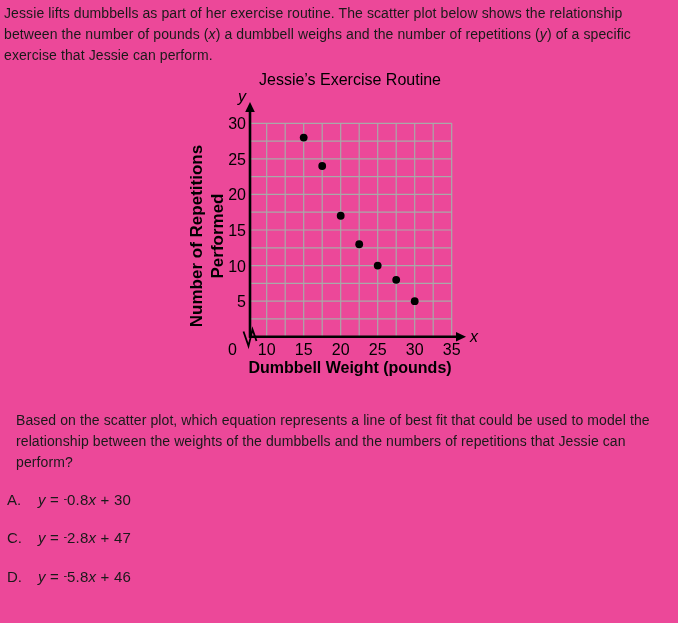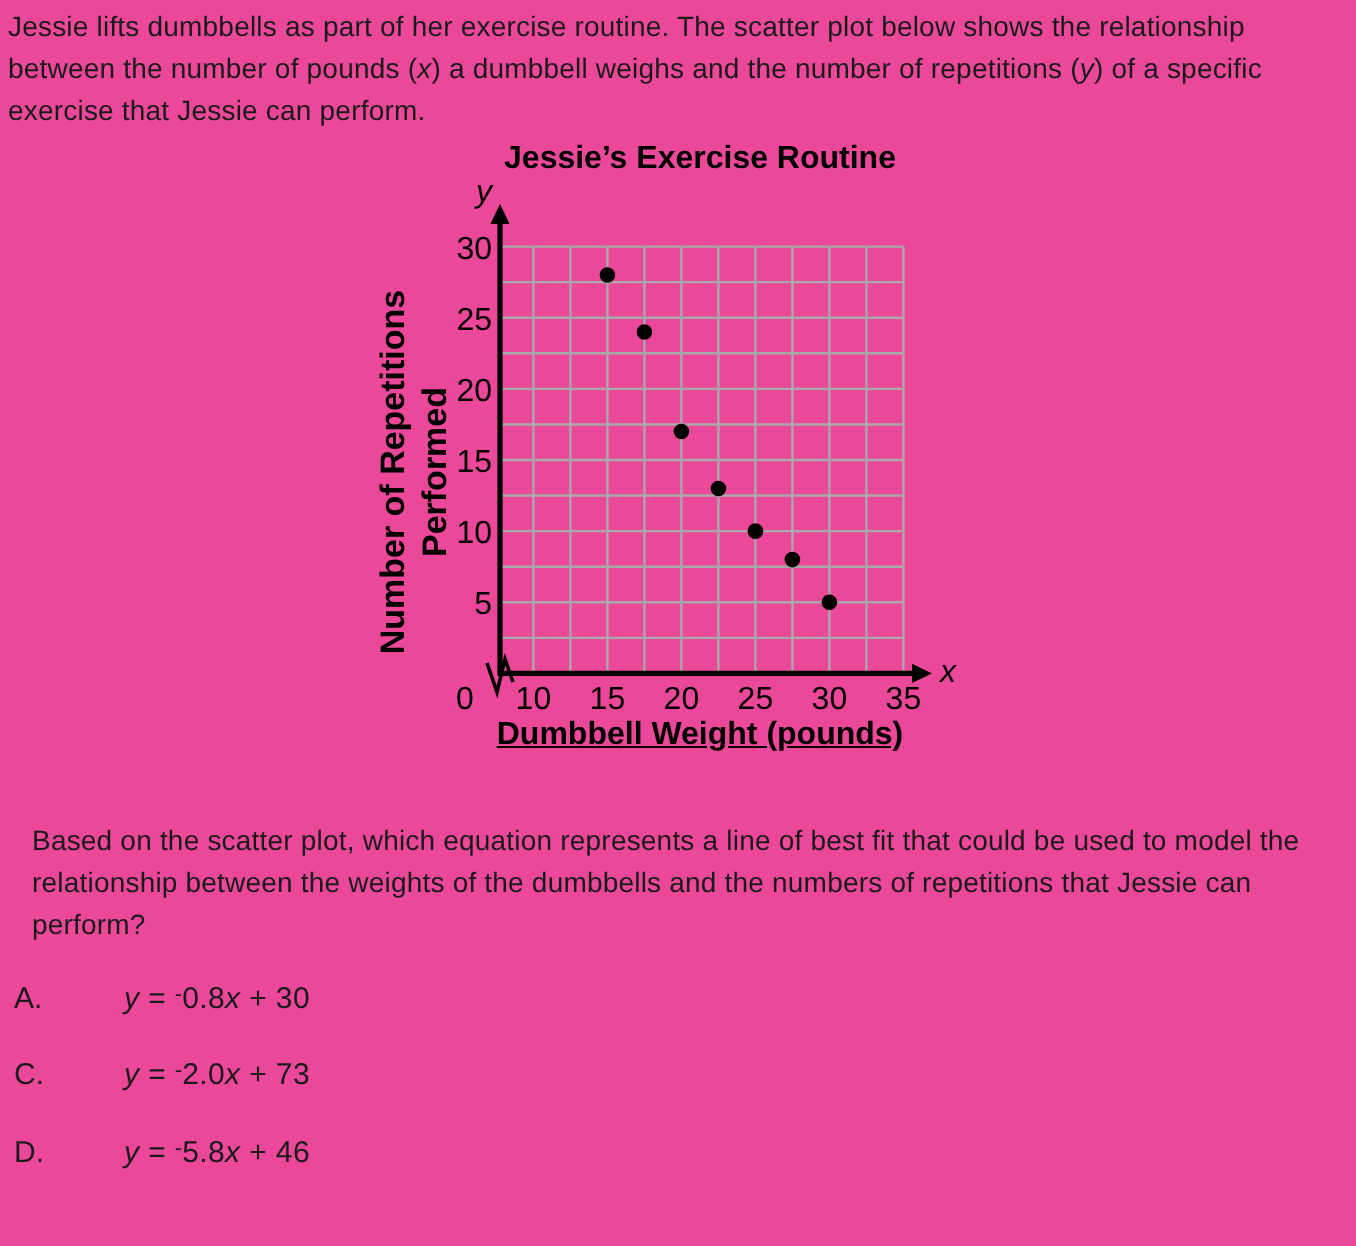--- a/index.html
+++ b/index.html
@@ -15,25 +15,25 @@
   .para{
     position:absolute;
     font-size:14px;
     line-height:21px;
     letter-spacing:0.1px;
   }
   #intro{left:4px;top:3px;width:645px;}
   #question{left:16px;top:410px;width:668px;}
   .chart-title{
     position:absolute;left:200px;top:71px;width:300px;
-    text-align:center;font-size:16px;font-weight:bold;color:#000;
+    text-align:center;font-size:16px;font-weight:normal;color:#000;
   }
   .x-label{
     position:absolute;left:200px;top:359px;width:300px;
-    text-align:center;font-size:16px;font-weight:bold;color:#000;text-decoration:underline;
+    text-align:center;font-size:16px;font-weight:bold;color:#000;
   }
   .y-label{
     position:absolute;left:77px;top:214px;width:262px;height:44px;
     transform:rotate(-90deg);
     text-align:center;font-size:17px;line-height:21px;font-weight:bold;color:#000;
   }
   .axis-letter{
     position:absolute;font-size:16px;font-style:italic;color:#000;
   }
   #yletter{left:238px;top:88px;}
@@ -43,21 +43,21 @@
   .axis{stroke:#000;stroke-width:2.6;fill:none;}
   .axisfill{fill:#000;stroke:none;}
   .brk{stroke:#000;stroke-width:1.8;fill:none;}
   .dot{fill:#000;stroke:none;}
   .tick{font-family:"Liberation Sans",sans-serif;font-size:16px;fill:#000;}
   .choices{position:absolute;left:7px;top:487px;}
   .choice{font-size:15px;line-height:20px;margin-bottom:16px;color:#1a1a1a;}
   .choice .letter{display:inline-block;width:31px;}
   .choice i{font-style:italic;}
   .neg{font-size:11px;vertical-align:3.5px;letter-spacing:0;}
-  .eq{letter-spacing:0.2px;margin-left:24px;}
+  .eq{letter-spacing:0.2px;}
 </style>
 </head>
 <body>
 
 <div class="page">
 
   <div class="para" id="intro"><span>Jessie lifts dumbbells as part of her exercise routine. The scatter plot below shows the relationship between the number of pounds (</span><i>x</i><span>) a dumbbell weighs and the number of repetitions (</span><i>y</i><span>) of a specific exercise that Jessie can perform.</span></div>
 
   <div class="chart-title">Jessie’s Exercise Routine</div>
   <div class="y-label"><span>Number of Repetitions</span><br><span>Performed</span></div>
@@ -113,17 +113,17 @@
       <text x="246" y="200.4333333333333" text-anchor="end" class="tick">20</text>
       <text x="246" y="164.86666666666667" text-anchor="end" class="tick">25</text>
       <text x="246" y="129.3" text-anchor="end" class="tick">30</text>
       <text x="232.5" y="354.5" text-anchor="middle" class="tick">0</text>
     </svg>
 
   <div class="para" id="question">Based on the scatter plot, which equation represents a line of best fit that could be used to model the relationship between the weights of the dumbbells and the numbers of repetitions that Jessie can perform?</div>
 
   <div class="choices">
     <div class="choice"><span class="letter">A.</span><span class="eq"><i>y</i><span> = </span><span class="neg">-</span><span>0.8</span><i>x</i><span> + 30</span></span></div>
-    <div class="choice"><span class="letter">C.</span><span class="eq"><i>y</i><span> = </span><span class="neg">-</span><span>2.0</span><i>x</i><span> + 73</span></span></div>
+    <div class="choice"><span class="letter">C.</span><span class="eq"><i>y</i><span> = </span><span class="neg">-</span><span>2.8</span><i>x</i><span> + 47</span></span></div>
     <div class="choice"><span class="letter">D.</span><span class="eq"><i>y</i><span> = </span><span class="neg">-</span><span>5.8</span><i>x</i><span> + 46</span></span></div>
   </div>
 
 </div>
 
 </body></html>

